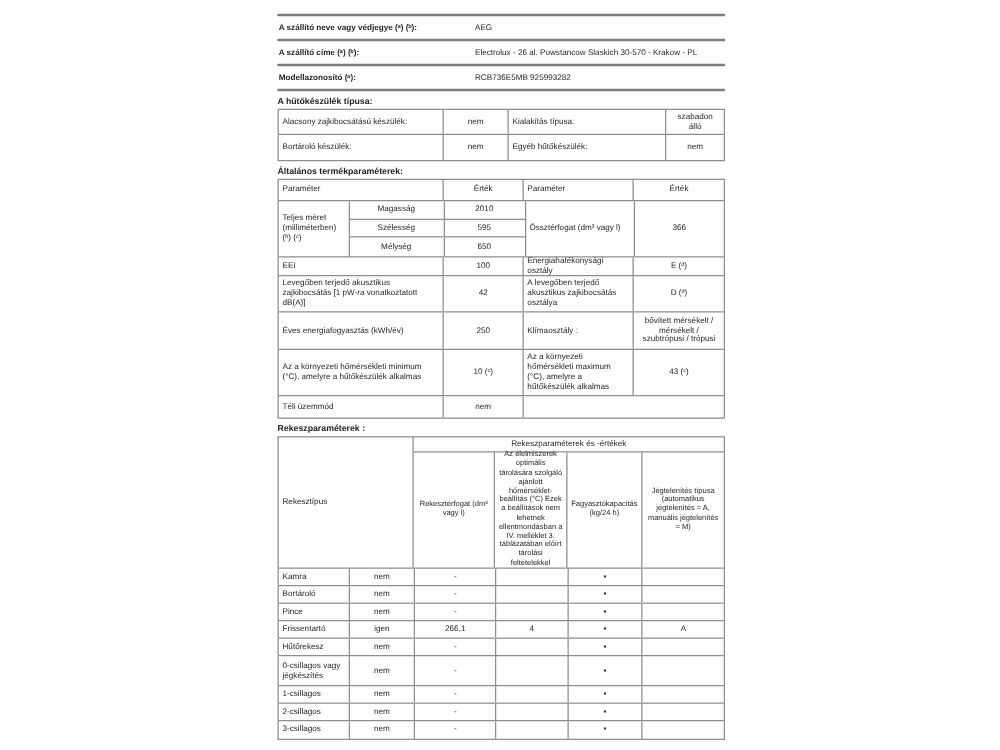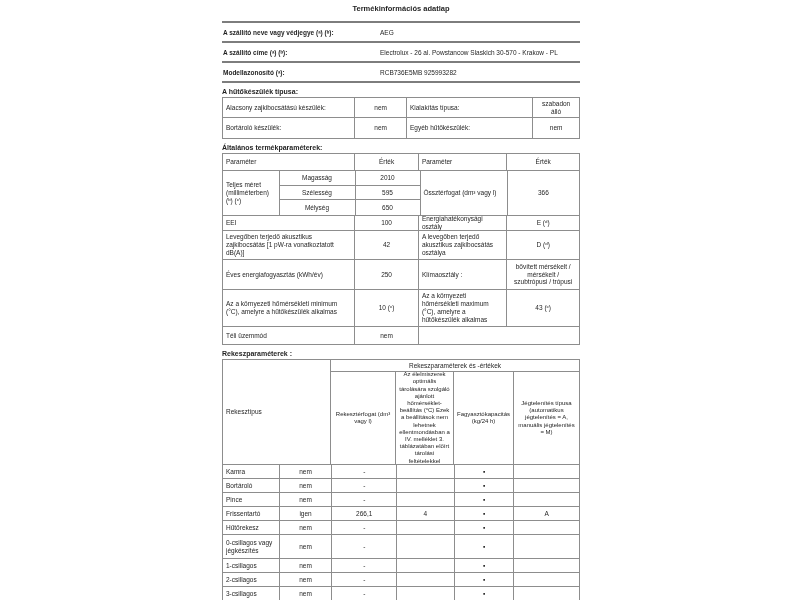--- a/index.html
+++ b/index.html
@@ -32,21 +32,20 @@
 
   .spanhead{box-sizing:border-box;height:13px;display:flex;align-items:center;justify-content:center;
             font-size:6.5px;border-bottom:1px solid #8d8d8d;}
 </style>
 </head>
 <body>
 
 <div class="page">
   <div class="doc">
 
-    <div class="title">Termékinformációs adatlap</div>
 
     <div class="sup">
       <div class="sup-row">
         <div class="sup-label">A szállító neve vagy védjegye (ᵃ) (ᵇ):</div>
         <div class="sup-value">AEG</div>
       </div>
       <div class="sup-row">
         <div class="sup-label">A szállító címe (ᵃ) (ᵇ):</div>
         <div class="sup-value">Electrolux - 26 al. Powstancow Slaskich 30-570 - Krakow - PL</div>
       </div>

